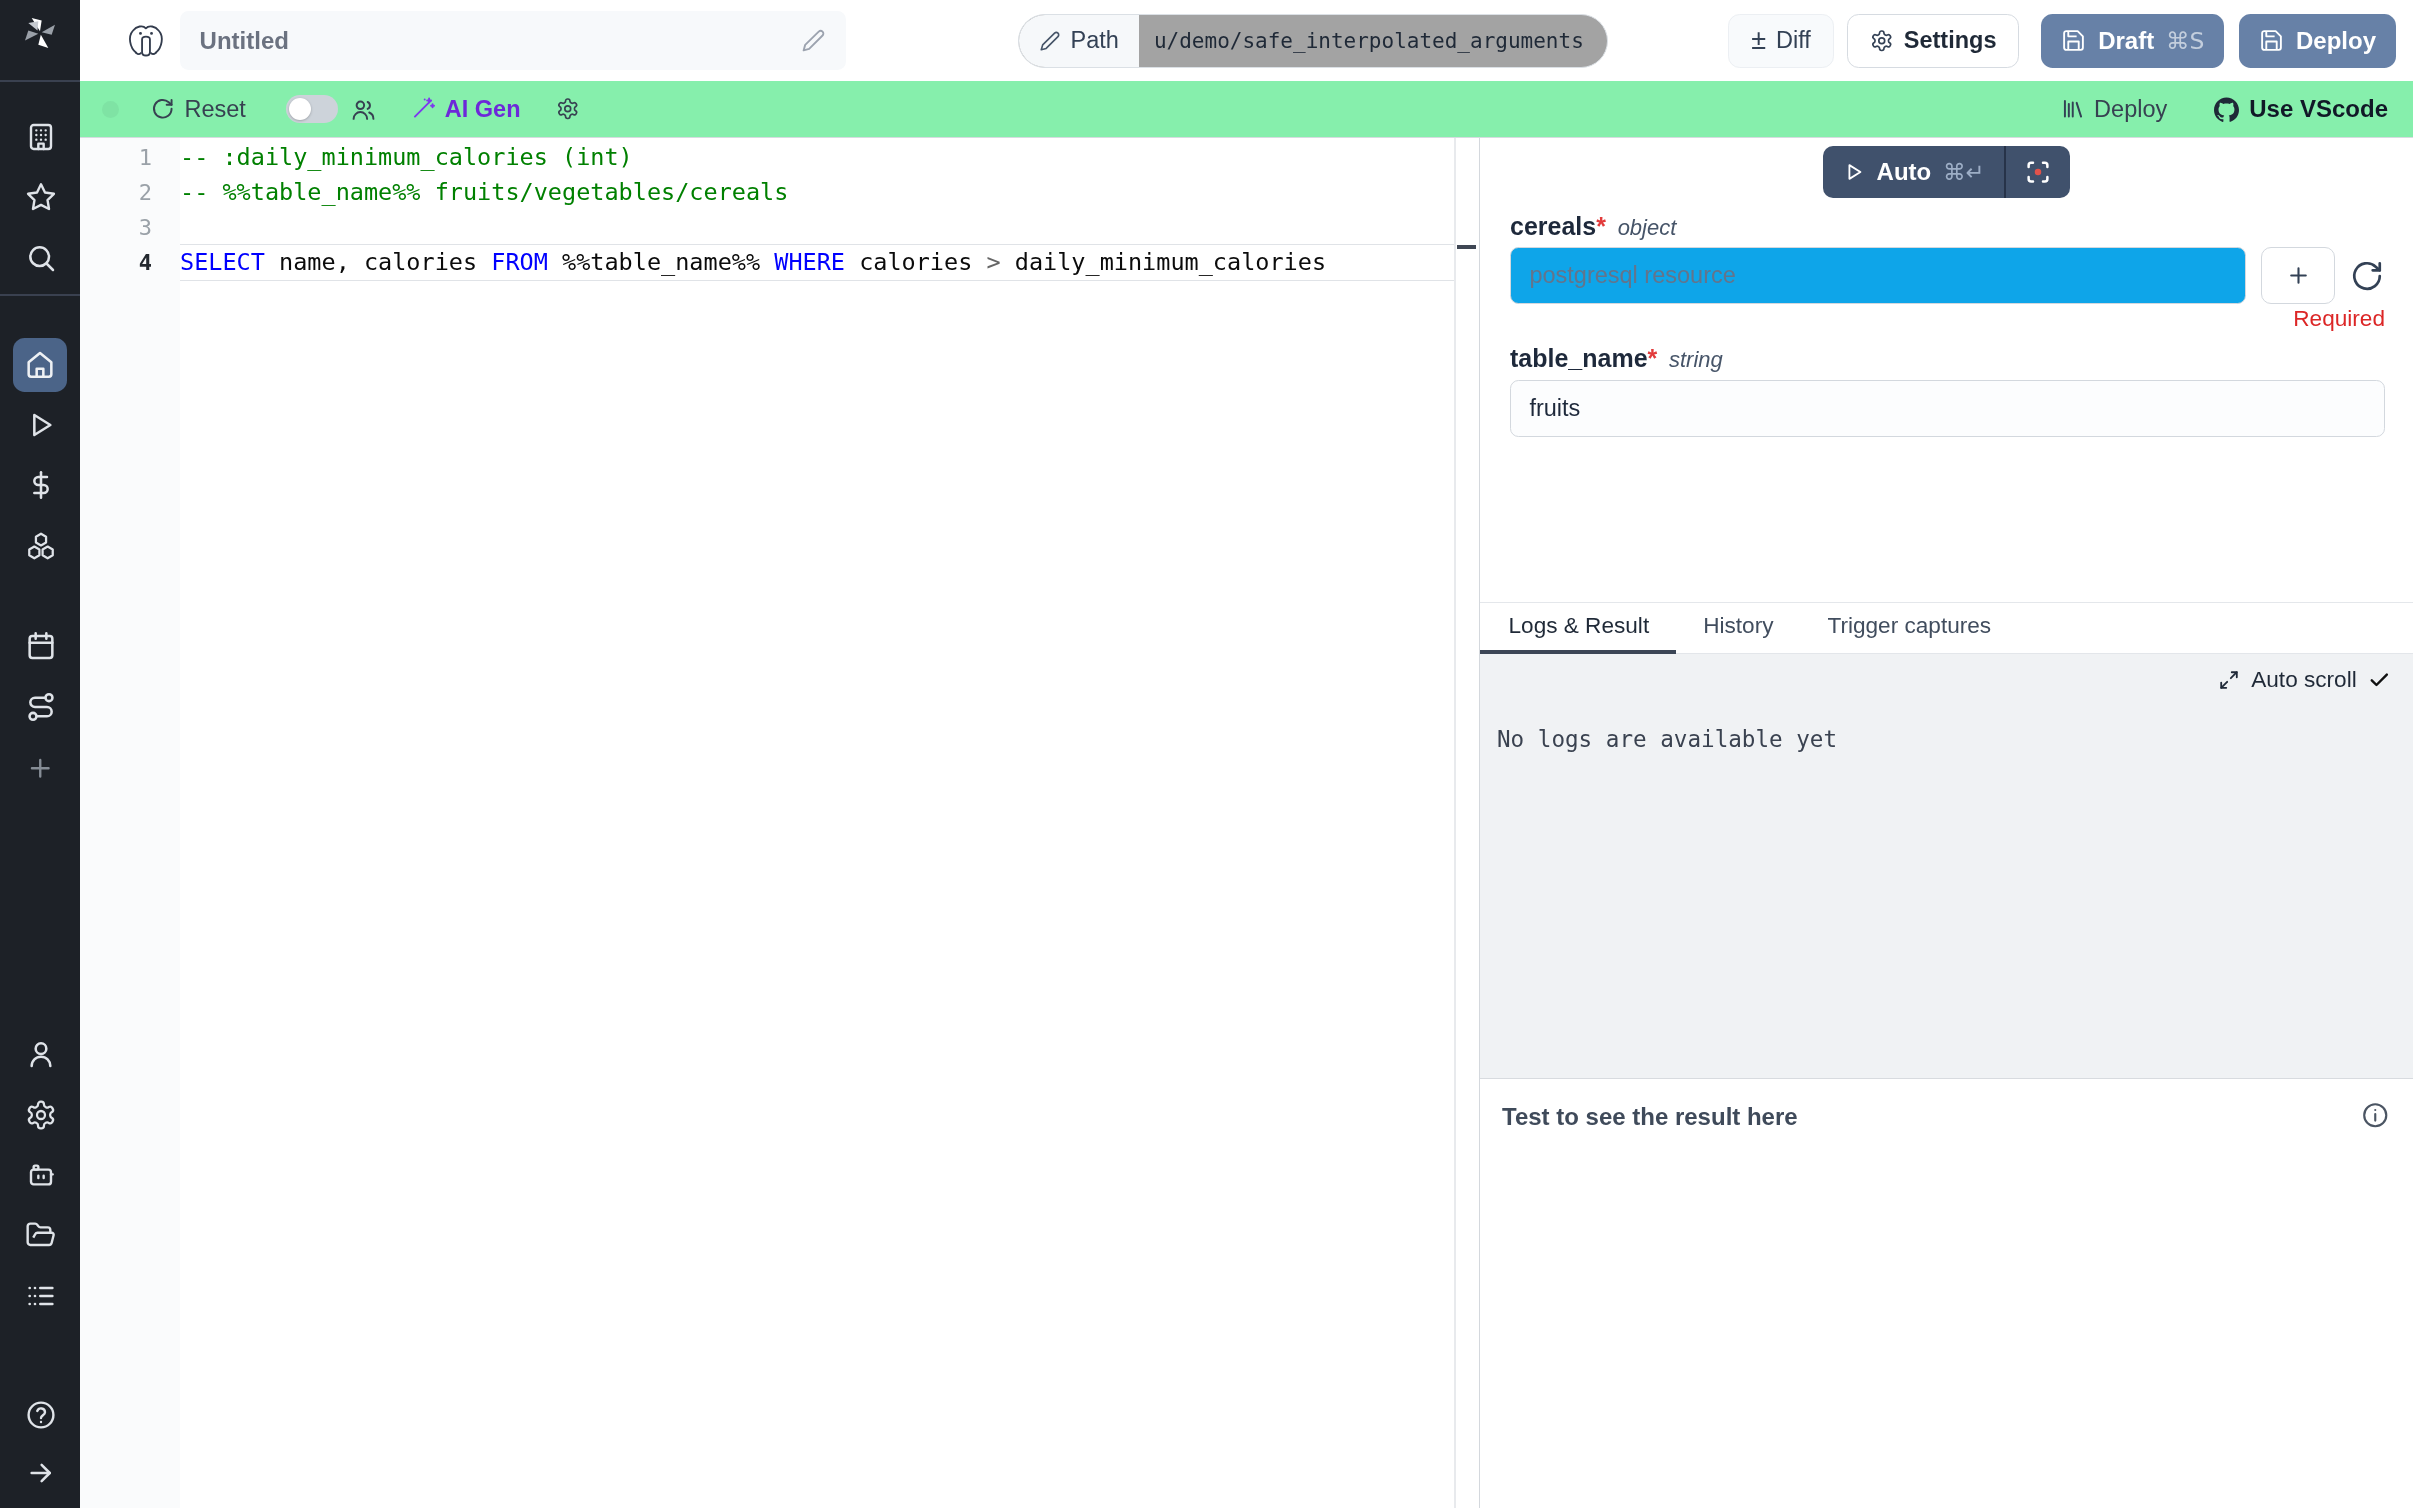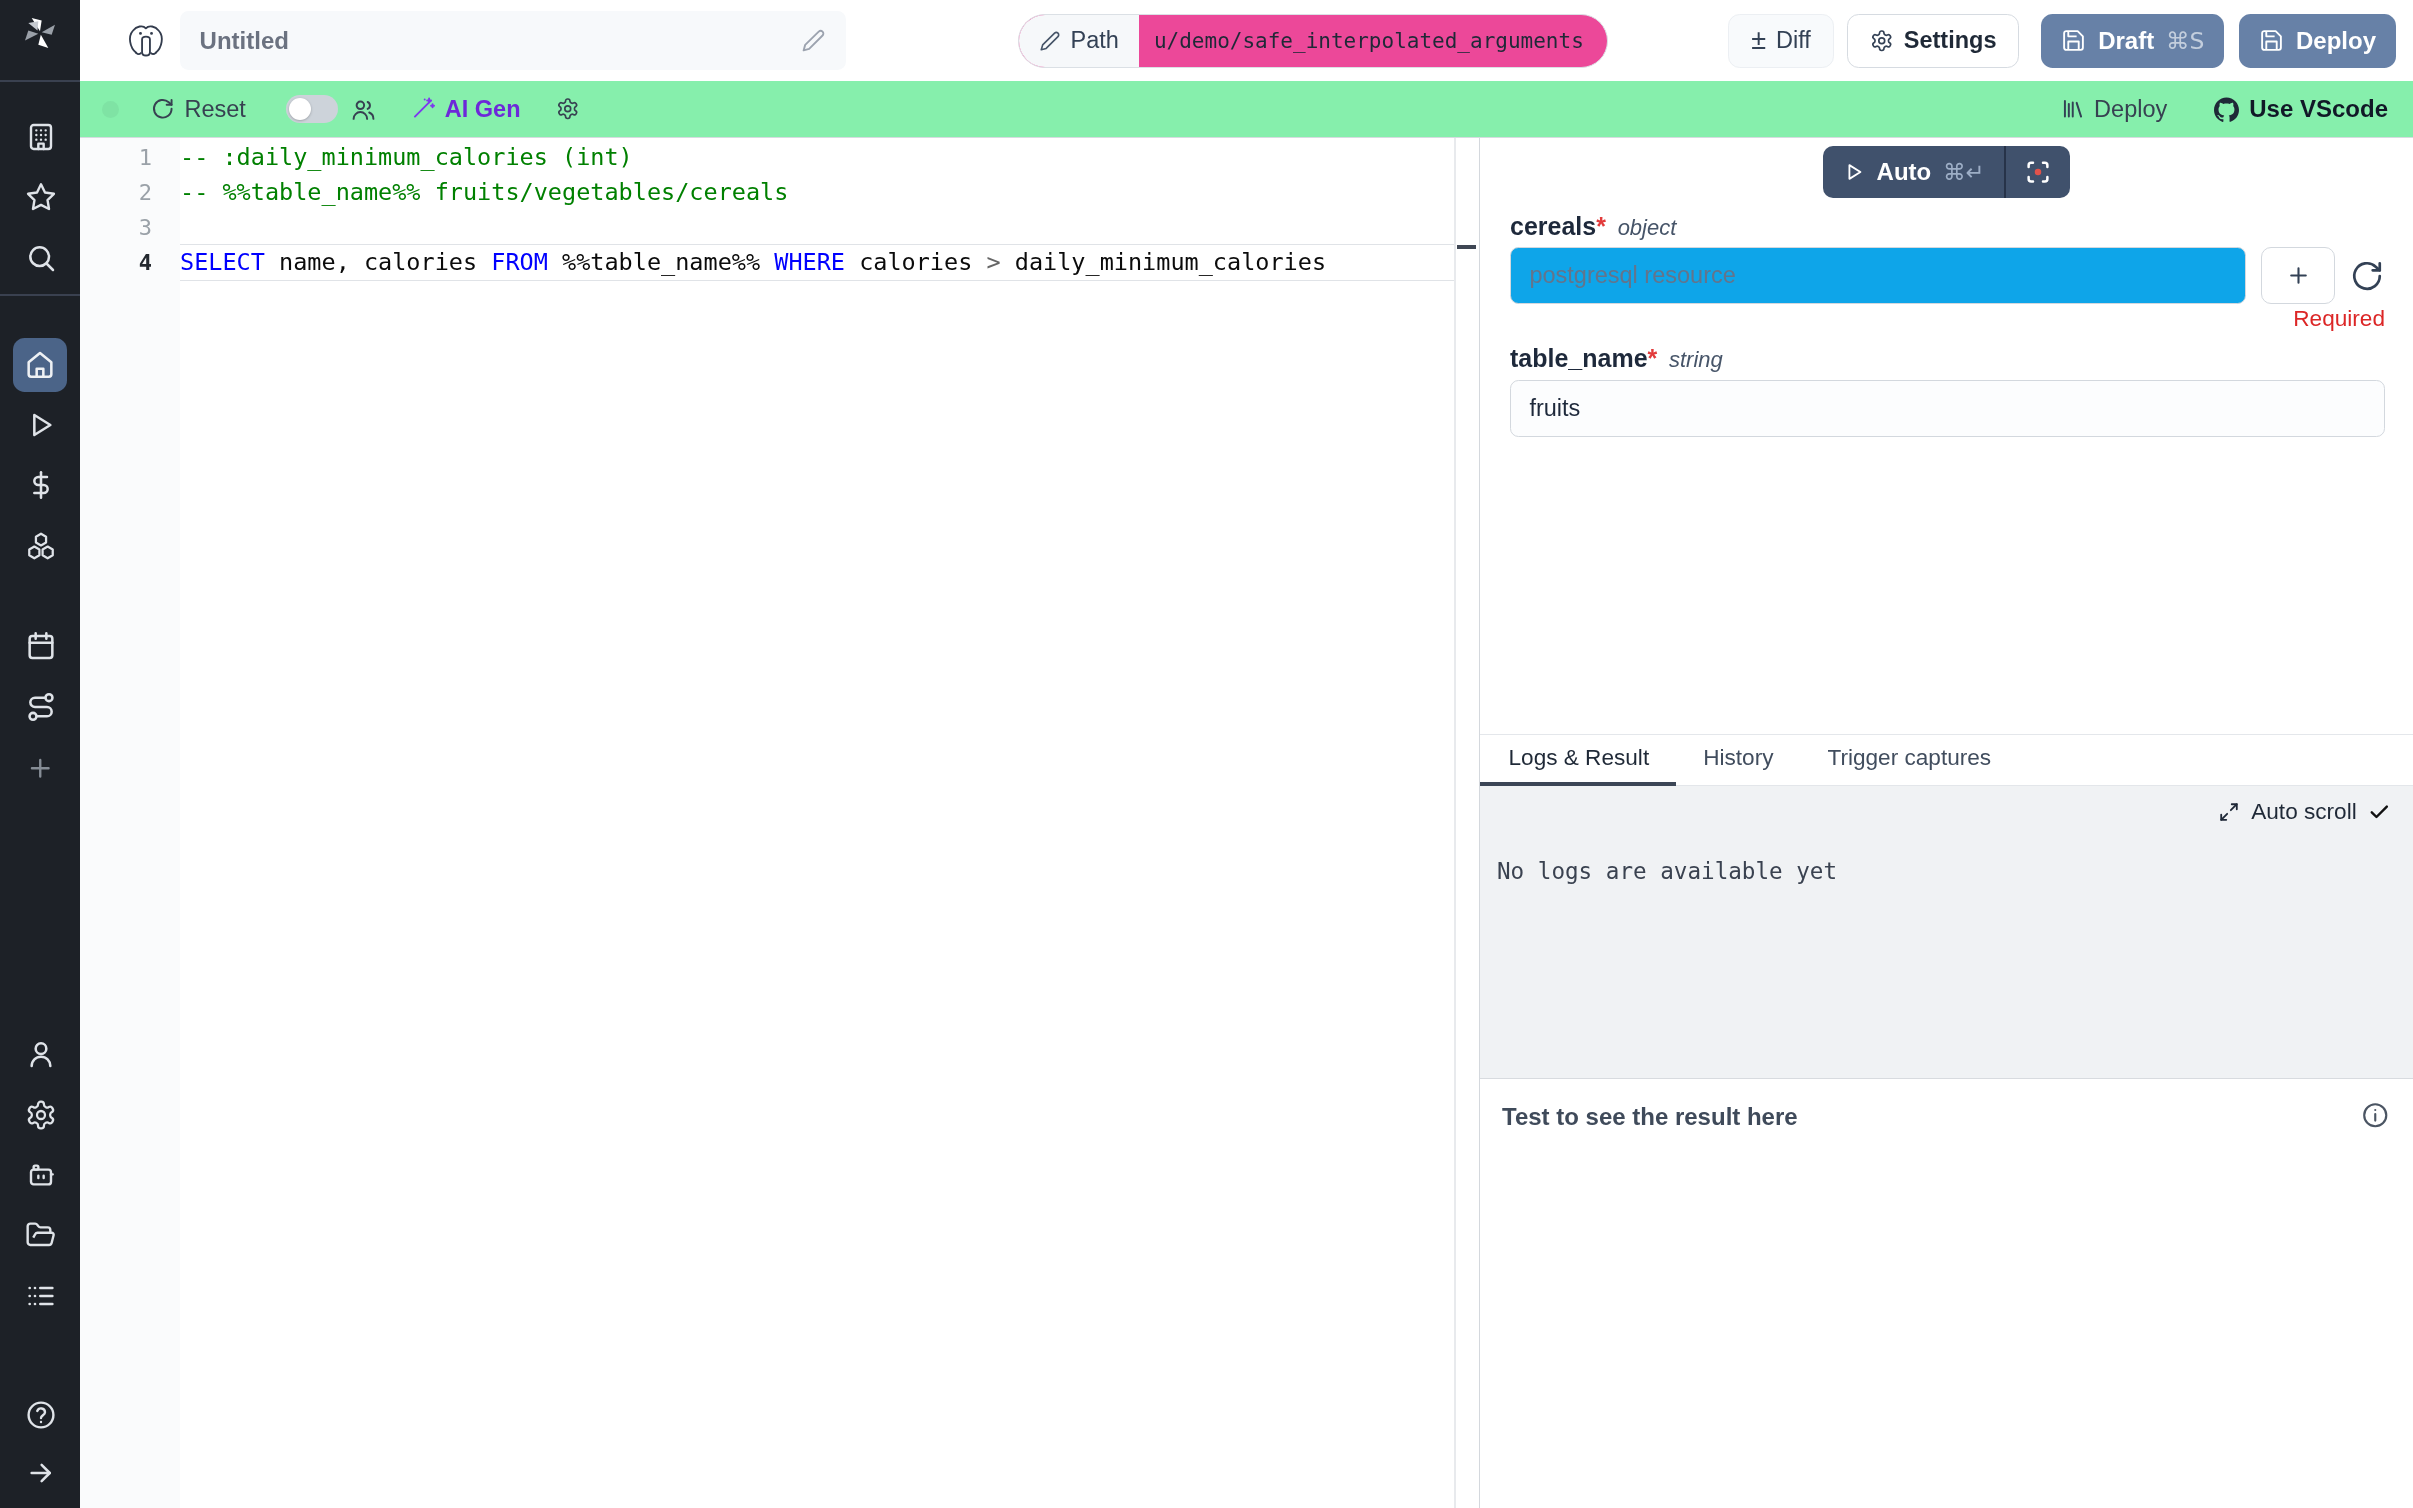--- a/index.html
+++ b/index.html
@@ -13,21 +13,21 @@
   .rail-div { position:absolute; left:0; right:0; height:1.7px; background:#3a4150; }
   .rail-ic { position:absolute; left:23.5px; width:34px; height:34px; display:flex; align-items:center; justify-content:center; }
   .rail-active { position:absolute; left:13.4px; top:338px; width:54px; height:54px; border-radius:11.7px; background:#4b6488; display:flex; align-items:center; justify-content:center; }
 
   
   .main { flex:1; display:flex; flex-direction:column; min-width:0; }
 
   .topbar { height:81px; background:#fff; display:flex; align-items:center; padding:0 17px 0 45px; }
   .title-box { width:666px; height:59px; margin-left:12.6px; background:#f7f9fb; border-radius:8.4px; display:flex; align-items:center; padding:0 20px; }
   .title-text { flex:1; font-size:24px; font-weight:600; color:#6b7280; }
-  .path-pill { margin-left:172px; height:54px; border:1.7px solid #dbe0e5; border-radius:27px; display:flex; align-items:center; overflow:hidden; background:#ec4899; }
+  .path-pill { margin-left:172px; height:54px; border:1.7px solid #dbe0e5; border-radius:27px; display:flex; align-items:center; overflow:hidden; background:#a3a3a3; }
   .path-left { height:100%; display:flex; align-items:center; gap:10px; padding:0 20px; background:#f6f8fa; }
   .path-label { font-size:23.5px; color:#334155; font-weight:500; }
   .path-value { padding:0 23.5px 0 15px; font-family:"DejaVu Sans Mono", monospace; font-size:21px; color:#1f2937; }
   .tb-spacer { flex:1; }
   .btn { height:54px; border-radius:11.7px; display:flex; align-items:center; cursor:pointer; }
   .btn-diff { background:#f8fafc; border:0.8px solid #eceff3; padding:0 22px; gap:10px; }
   .pm { font-size:27px; color:#334155; line-height:1; }
   .btn-label { font-size:23.5px; color:#334155; font-weight:500; }
   .btn-settings { margin-left:13.4px; background:#fff; border:1.7px solid #d6dbe1; padding:0 22px; gap:10px; }
   .btn-settings .btn-label { color:#1f2937; font-weight:600; }
@@ -90,21 +90,21 @@
   .required { margin-top:2px; text-align:right; font-size:22.6px; color:#dc2626; }
   .field2 { margin-top:11.7px; }
   .panel-spacer { flex:1; }
 
   .tabs { border-top:1.7px solid #e4e7eb; border-bottom:0.8px solid #e3e6ea; display:flex; height:52px; }
   .tab { padding:0 27px; display:flex; align-items:center; font-size:22.6px; color:#414d5e; cursor:pointer;
          border-bottom:4.2px solid transparent; margin-bottom:-0.8px; }
   .tab:first-child { padding-left:28.5px; }
   .tab.active { color:#1f2937; border-bottom-color:#3c4656; }
 
-  .logs { height:292px; background:#f0f2f4; position:relative; }
+  .logs { height:424px; background:#f0f2f4; position:relative; }
   .autoscroll { position:absolute; top:13.4px; right:22px; display:flex; align-items:center; gap:11.7px; cursor:pointer; }
   .as-label { font-size:22.6px; color:#1f2937; }
   .nolog { position:absolute; top:72px; left:17px; font-family:"DejaVu Sans Mono", monospace; font-size:22.6px; color:#3a4250; }
 
   .result { height:430px; border-top:1.7px solid #d8dbdf; background:#fff; position:relative;font-weight:bold; }
   .hint { position:absolute; top:23.5px; left:22px; font-size:24px; color:#3f4a5a; }
   .info-ic { position:absolute; top:22px; right:23.5px; cursor:pointer; }
 </style>
 </head>
 <body>

